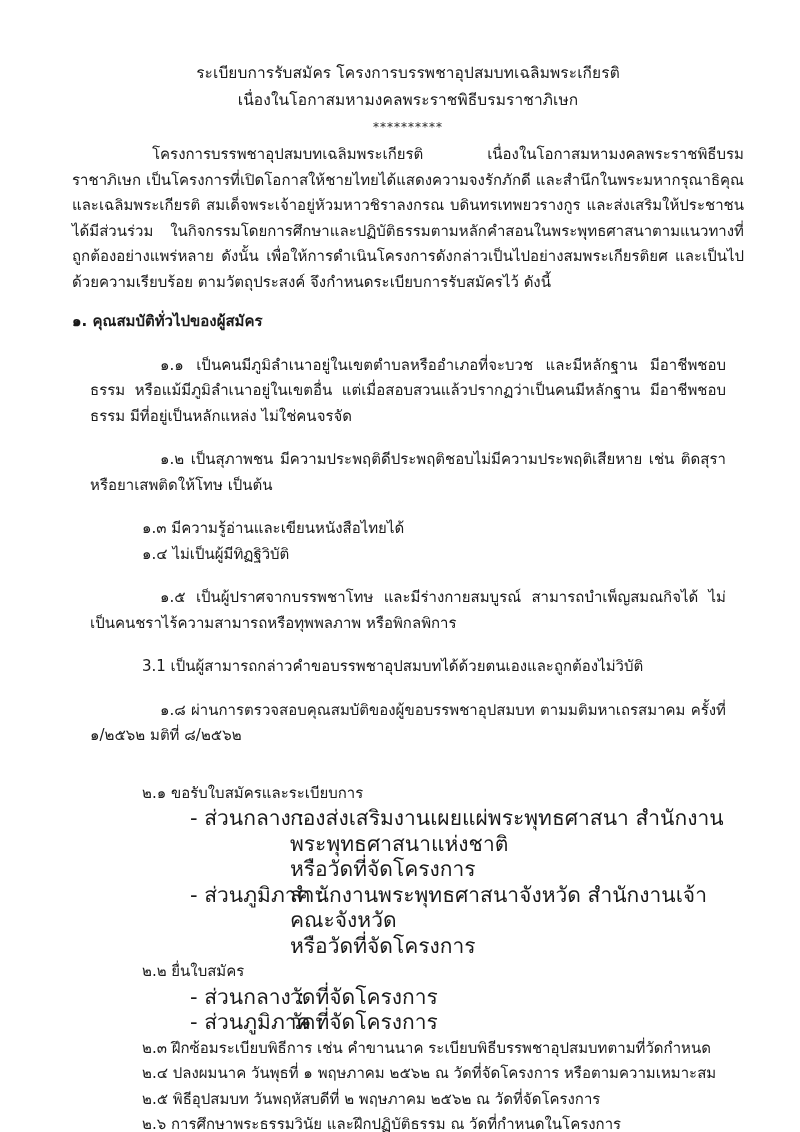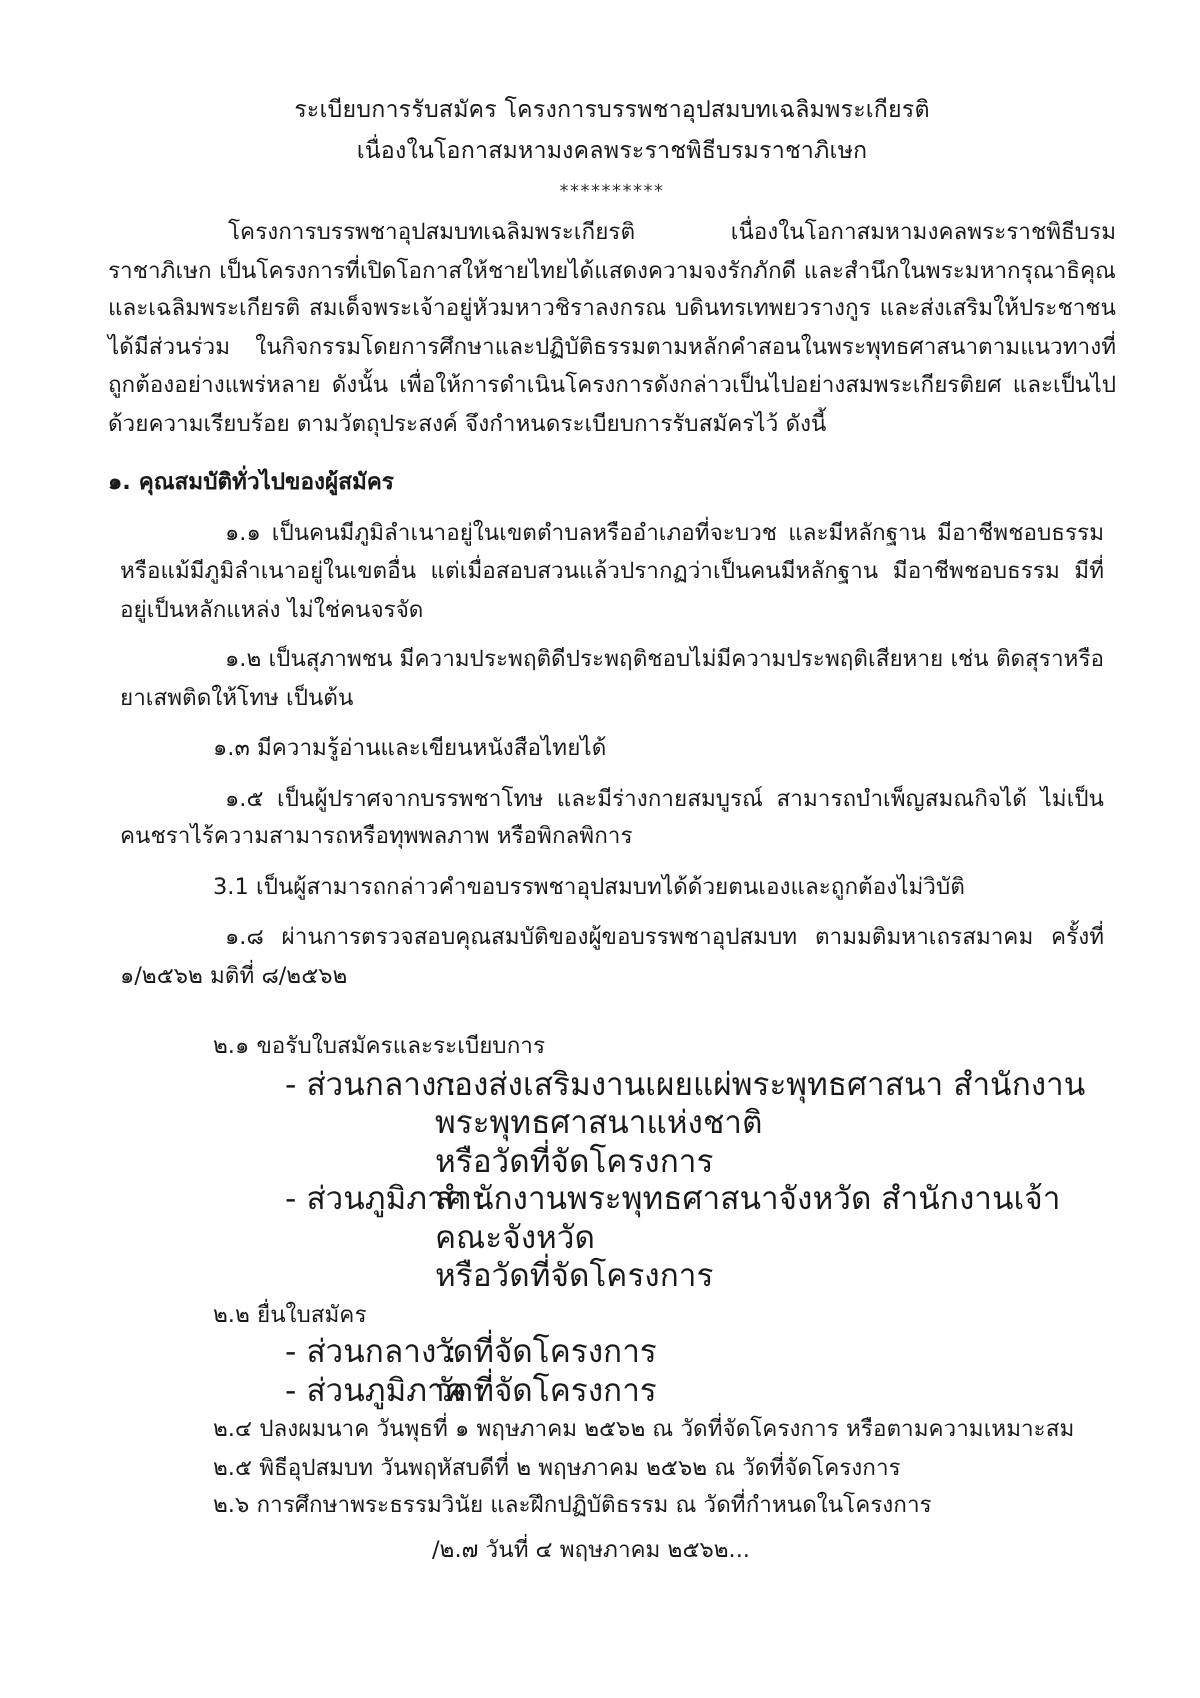--- a/index.html
+++ b/index.html
@@ -54,21 +54,21 @@
     font-size: 15px;
     line-height: 25.5px;
     font-weight: bold;
     margin: 10px 0 4px 0;
   }
   .item {
     font-size: 15px;
     line-height: 25.5px;
     text-align: justify;
     text-indent: 70px;
-    margin: 8px;
+    margin: 18px;
   }
   .item-flat {
     font-size: 15px;
     line-height: 25.5px;
     text-indent: 70px;
     margin: 0;
     text-align: left;
   }
   .item-loose {
     font-size: 15px;
@@ -115,20 +115,21 @@
 
   <div class="separator">**********</div>
 
   <p class="body-para">โครงการบรรพชาอุปสมบทเฉลิมพระเกียรติ เนื่องในโอกาสมหามงคลพระราชพิธีบรมราชาภิเษก เป็นโครงการที่เปิดโอกาสให้ชายไทยได้แสดงความจงรักภักดี และสำนึกในพระมหากรุณาธิคุณ และเฉลิมพระเกียรติ สมเด็จพระเจ้าอยู่หัวมหาวชิราลงกรณ บดินทรเทพยวรางกูร และส่งเสริมให้ประชาชนได้มีส่วนร่วม ในกิจกรรมโดยการศึกษาและปฏิบัติธรรมตามหลักคำสอนในพระพุทธศาสนาตามแนวทางที่ถูกต้องอย่างแพร่หลาย ดังนั้น เพื่อให้การดำเนินโครงการดังกล่าวเป็นไปอย่างสมพระเกียรติยศ และเป็นไปด้วยความเรียบร้อย ตามวัตถุประสงค์ จึงกำหนดระเบียบการรับสมัครไว้ ดังนี้</p>
 
   <div class="section-heading">๑. คุณสมบัติทั่วไปของผู้สมัคร</div>
 
   <p class="item">๑.๑ เป็นคนมีภูมิลำเนาอยู่ในเขตตำบลหรืออำเภอที่จะบวช และมีหลักฐาน มีอาชีพชอบธรรม หรือแม้มีภูมิลำเนาอยู่ในเขตอื่น แต่เมื่อสอบสวนแล้วปรากฏว่าเป็นคนมีหลักฐาน มีอาชีพชอบธรรม มีที่อยู่เป็นหลักแหล่ง ไม่ใช่คนจรจัด</p>
   <p class="item">๑.๒ เป็นสุภาพชน มีความประพฤติดีประพฤติชอบไม่มีความประพฤติเสียหาย เช่น ติดสุราหรือยาเสพติดให้โทษ เป็นต้น</p>
   <p class="item-flat">๑.๓ มีความรู้อ่านและเขียนหนังสือไทยได้</p>
+  <p class="item-flat">๑.๔ ไม่เป็นผู้มีทิฏฐิวิบัติ</p>
   <p class="item">๑.๕ เป็นผู้ปราศจากบรรพชาโทษ และมีร่างกายสมบูรณ์ สามารถบำเพ็ญสมณกิจได้ ไม่เป็นคนชราไร้ความสามารถหรือทุพพลภาพ หรือพิกลพิการ</p>
   <p class="item-flat">3.1 เป็นผู้สามารถกล่าวคำขอบรรพชาอุปสมบทได้ด้วยตนเองและถูกต้องไม่วิบัติ</p>
   <p class="item">๑.๘ ผ่านการตรวจสอบคุณสมบัติของผู้ขอบรรพชาอุปสมบท ตามมติมหาเถรสมาคม ครั้งที่ ๑/๒๕๖๒ มติที่ ๘/๒๕๖๒</p>
 
   <div class="gap-md"></div>
 
 
   <p class="item-flat">๒.๑ ขอรับใบสมัครและระเบียบการ</p>
 
   <div class="subrow">
@@ -156,19 +157,20 @@
     </div>
   </div>
 
   <div class="subrow">
     <div class="subrow-label">- ส่วนภูมิภาค :</div>
     <div class="subrow-value">
       <span>วัดที่จัดโครงการ</span>
     </div>
   </div>
 
+  <p class="item-loose">๒.๓ ฝึกซ้อมระเบียบพิธีการ เช่น คำขานนาค ระเบียบพิธีบรรพชาอุปสมบทตามที่วัดกำหนด</p>
   <p class="item-loose">๒.๔ ปลงผมนาค วันพุธที่ ๑ พฤษภาคม ๒๕๖๒ ณ วัดที่จัดโครงการ หรือตามความเหมาะสม</p>
   <p class="item-loose">๒.๕ พิธีอุปสมบท  วันพฤหัสบดีที่ ๒ พฤษภาคม ๒๕๖๒ ณ วัดที่จัดโครงการ</p>
   <p class="item-loose">๒.๖ การศึกษาพระธรรมวินัย และฝึกปฏิบัติธรรม ณ วัดที่กำหนดในโครงการ</p>
 
   <p class="footer-line">/๒.๗ วันที่ ๔ พฤษภาคม ๒๕๖๒...</p>
 
 </div>
 
 </body></html>

